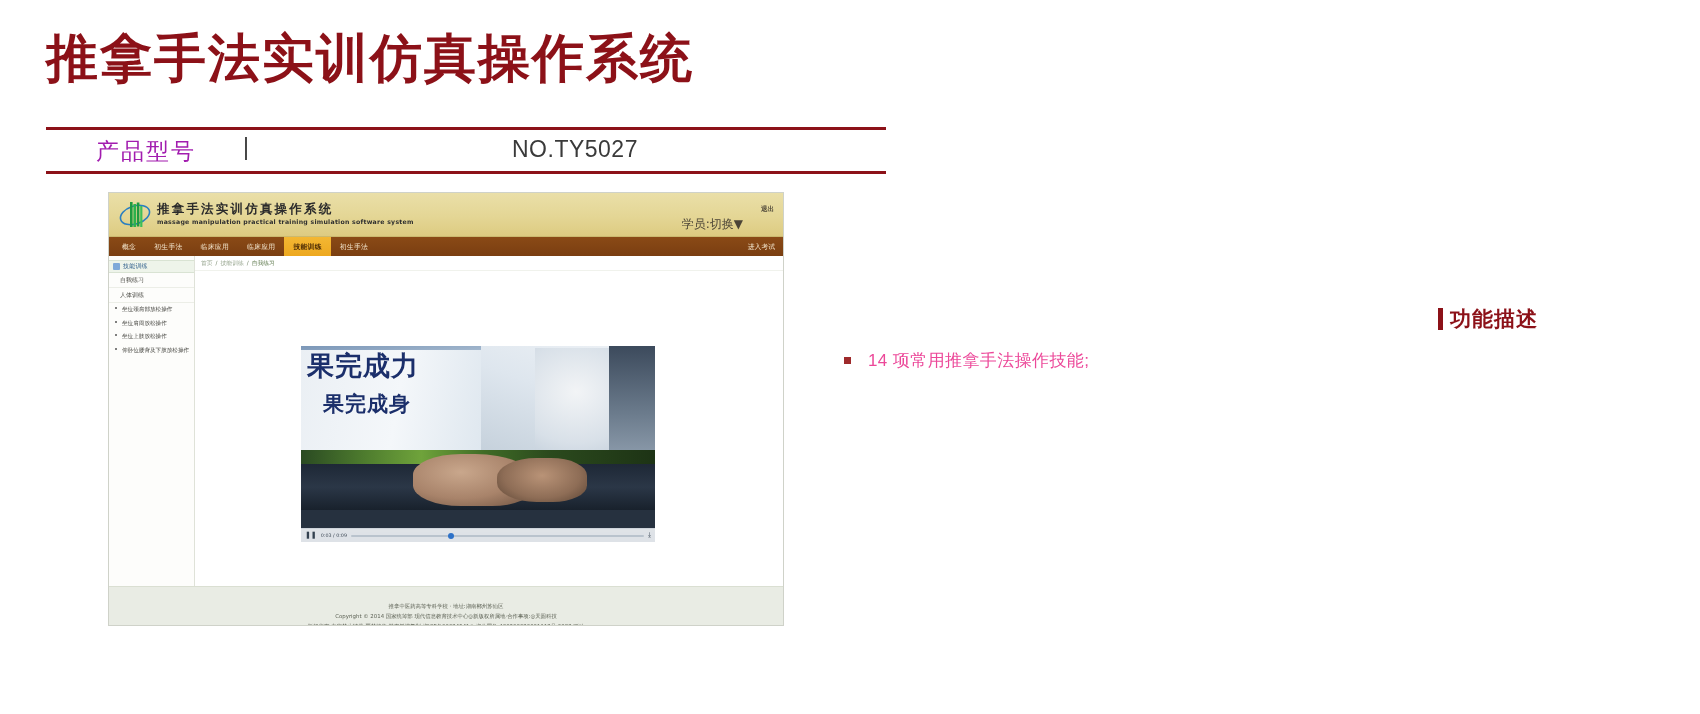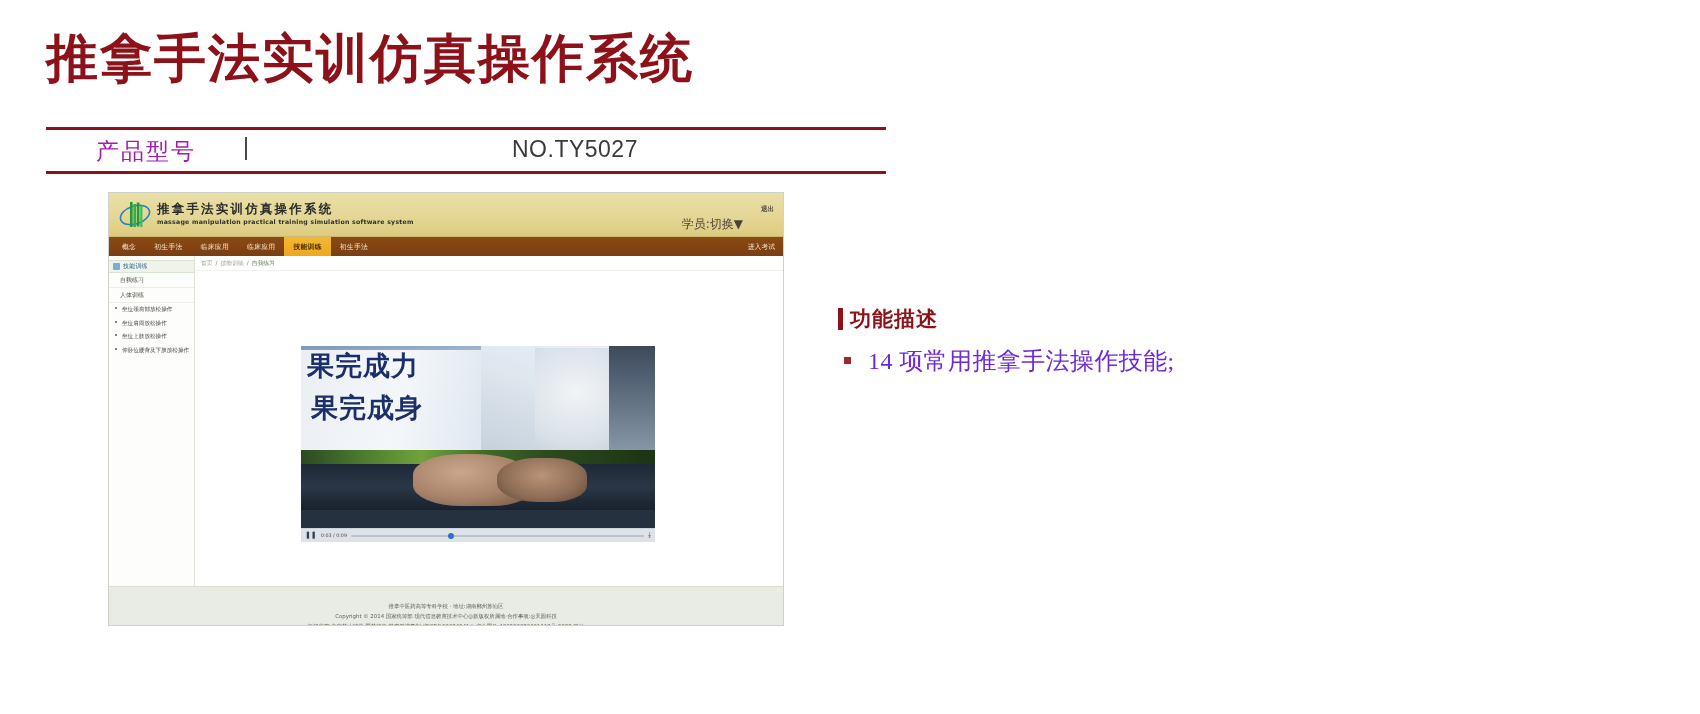--- a/index.html
+++ b/index.html
@@ -159,21 +159,21 @@
   .vid-dark {
     position:absolute; right:0; top:0; width:46px; height:112px;
     background: linear-gradient(180deg,#3c4a5c 0%, #6b7b8c 60%, #8d9cac 100%);
   }
   .vid-cap1, .vid-cap2 {
     position: absolute; font-weight: 700; color:#1b2f6b;
     text-shadow: 0 0 2px rgba(255,255,255,.7);
     letter-spacing: 1px; white-space: nowrap;
   }
   .vid-cap1 { left: 6px; top: 2px; font-size: 27px; }
-  .vid-cap2 { left: 10px; top: 44px; font-size: 27px; }
+  .vid-cap2 { left: 22px; top: 44px; font-size: 21px; }
   .vid-bottom {
     position:absolute; left:0; top:112px; width:100%; height:74px;
     background: linear-gradient(180deg,#3b4a5d 0%, #26313f 45%, #1a2franchise 100%);
     background-color:#26313f;
   }
   .vid-greens {
     position:absolute; left:0; top:104px; width:100%; height:20px;
     background: linear-gradient(90deg,#2a4a22 0%, #4e7c2e 18%, #6fa33b 34%, #3f6b26 52%, #2b4a1d 70%, #1d3315 100%);
     filter: blur(0.4px);
   }
@@ -217,32 +217,32 @@
   
   .shot-footer {
     position: relative; height: 72px; background: #e9ece4;
     border-top: 1px solid #dadfd2;
     text-align: center; padding-top: 14px;
   }
   .f-line { font-size: 5.4px; color: #5e6356; line-height: 10px; white-space: nowrap; }
 
   
   .desc { position: absolute; left: 838px; top: 305px; width: 700px; }
-  .desc-head { display: flex; align-items: center; gap: 7px; margin-bottom: 12px; }
+  .desc-head { display: flex; align-items: center; gap: 7px; margin-bottom: 12px; justify-content: flex-end; }
   .desc-bar { width: 5px; height: 22px; background: #8c1118; }
   .desc-title {
     font-size: 21px; font-weight: 700; color: #8c1118; letter-spacing: 1px;
     font-family: "DejaVu Sans", "Liberation Sans", sans-serif;
   }
   .bullets { list-style: none; }
   .bullets li {
     position: relative; padding-left: 30px; margin-bottom: 13px;
-    font-size: 24px; color: #6d28d9; line-height: 32px;
+    font-size: 17px; color: #ec4899; line-height: 32px;
     letter-spacing: 0.4px;
-    font-family: Liberation Serif, serif;
+    font-family: Liberation Sans, sans-serif;
   }
   .bullets li::before {
     content: ""; position: absolute; left: 6px; top: 12px;
     width: 7px; height: 7px; background: #9e2a2b;
   }
 </style>
 </head>
 <body>
 
 <div class="page">

